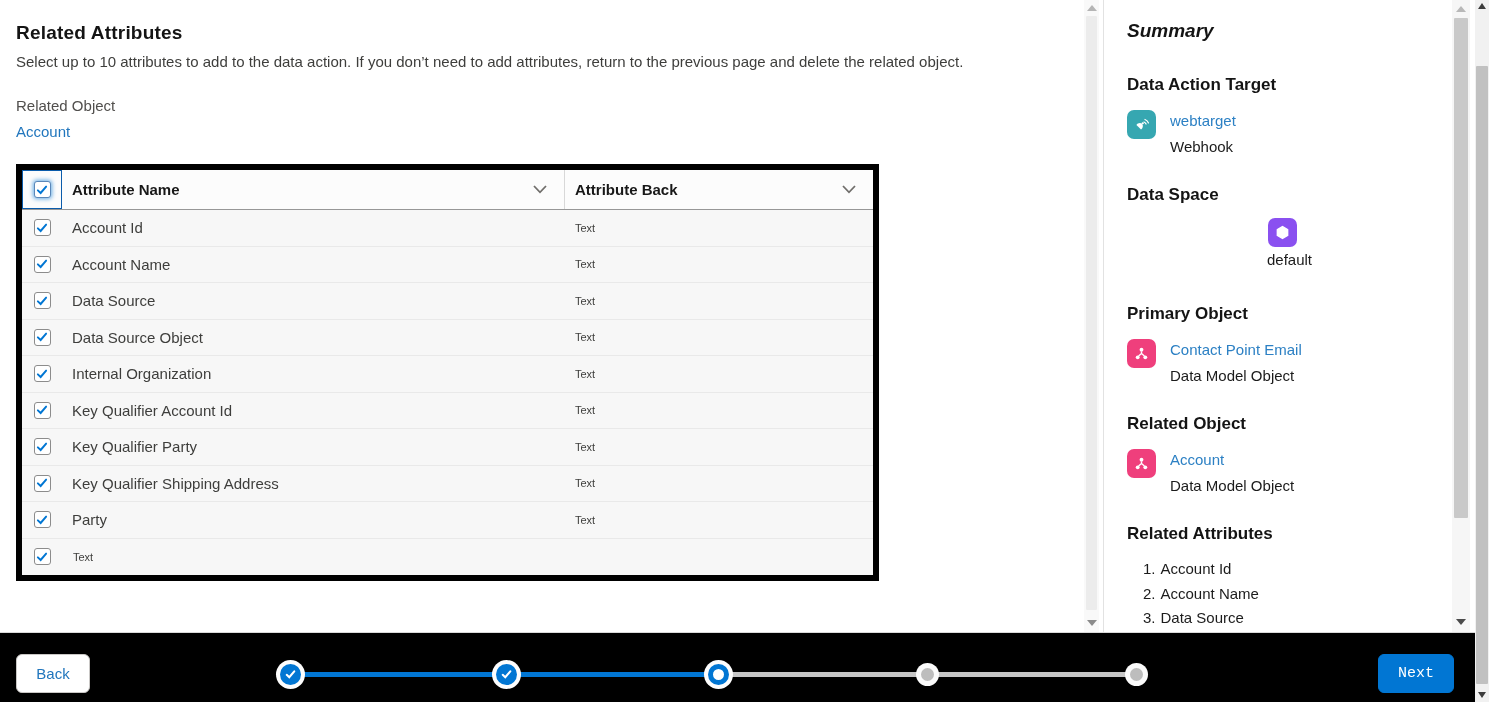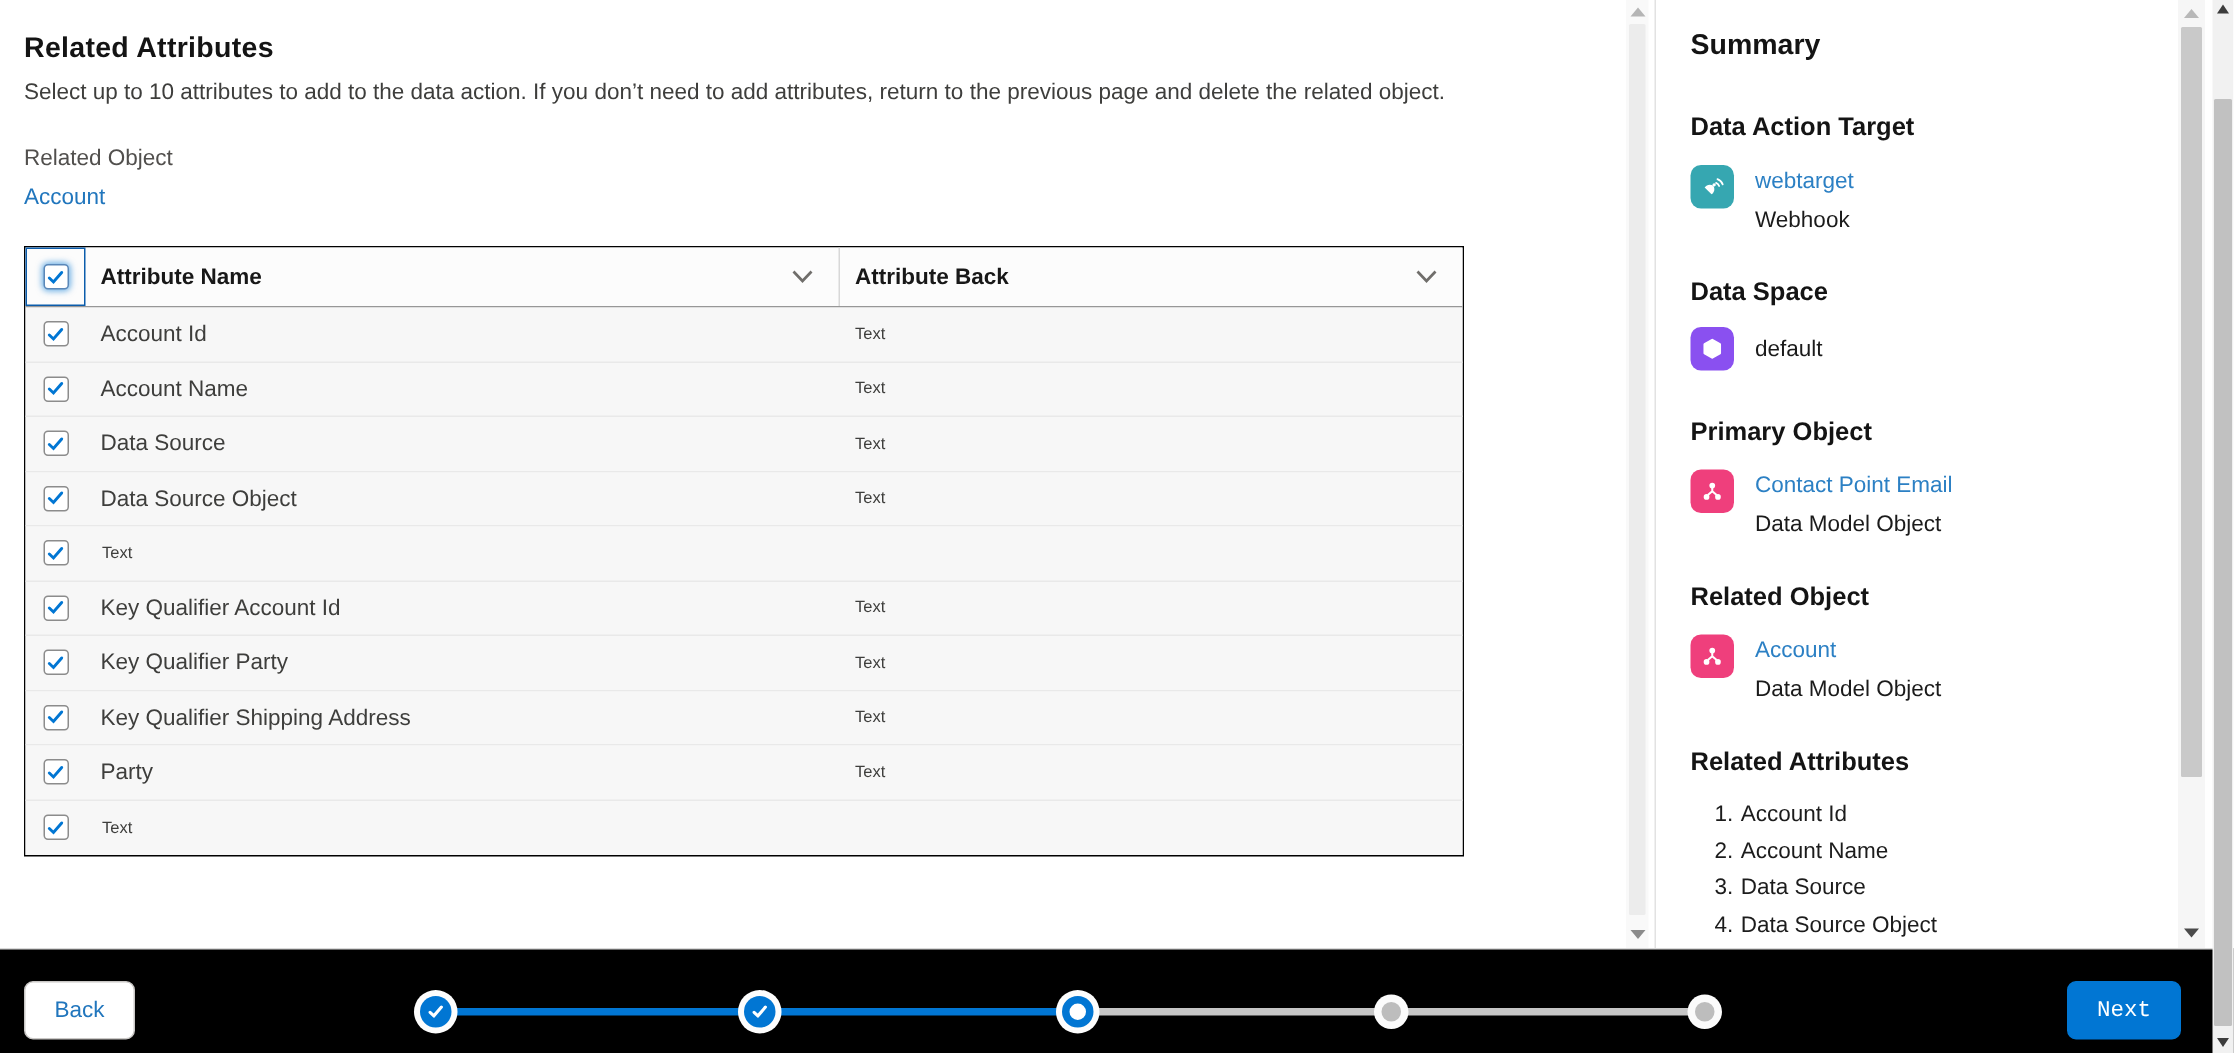--- a/index.html
+++ b/index.html
@@ -6,21 +6,21 @@
   html,body { width:1489px; height:702px; overflow:hidden; }
   body { font-family:"Liberation Sans", sans-serif; background:#fff; position:relative; color:#3e3e3c; }
 
   
   .main { position:absolute; left:0; top:0; width:1084px; height:632px; background:#fff; padding:22px 0 0 16px; }
   .page-title { font-size:19px; font-weight:bold; color:#141414; margin-bottom:9px; letter-spacing:.2px; }
   .page-desc { font-size:15px; color:#3e3e3c; margin-bottom:27px; }
   .ro-label { font-size:15px; color:#514f4d; margin-bottom:9px; }
   .ro-link { font-size:15px; color:#2176bd; margin-bottom:24px; display:inline-block; cursor:pointer; }
 
-  .attr-table { width:960px; border:1px solid #000000; background:#f7f7f7; }
+  .attr-table { width:863px; border:6px solid #000000; background:#f7f7f7; }
   .thead { display:flex; height:40px; background:#fcfcfc; border-bottom:1px solid #979797; }
   .th-check { width:40px; display:flex; align-items:center; justify-content:center; border:1px solid #0b5cab; }
   .th { display:flex; align-items:center; justify-content:space-between; font-weight:bold; font-size:15px; color:#181818; padding:0 14px 0 10px; }
   .th-name { width:502px; }
   .th-type { flex:1; border-left:1px solid #d8d8d8; }
   .chev { flex:none; cursor:pointer; display:inline-flex; padding:3px; }
 
   .trow { display:flex; height:36.5px; background:#f7f7f7; border-bottom:1px solid #e9e9e9; align-items:center; }
   .trow:last-child { border-bottom:none; }
   .cell-check { width:40px; display:flex; justify-content:center; }
@@ -47,24 +47,24 @@
   .side-sb .arr-up { top:6px; border-bottom-color:#b8b8b8; }
   .side-sb .arr-down { bottom:7px; border-top-color:#4a4a4a; }
 
   .page-sb { left:1475px; width:14px; height:702px; background:#f1f1f1; }
   .page-sb .sb-thumb { top:66px; height:618px; background:#c1c1c1; left:1px; right:1px; }
   .page-sb .arr-up { top:3px; border-left-width:4.5px; border-right-width:4.5px; border-bottom:6px solid #3c3c3c; }
   .page-sb .arr-down { bottom:4px; border-left-width:4.5px; border-right-width:4.5px; border-top:6px solid #3c3c3c; }
 
   
   .sidebar { position:absolute; left:1103px; top:0; width:349px; height:632px; background:#fff; border-left:1px solid #e2e2e2; padding:20px 0 0 23px; overflow:hidden; }
-  .summary-title { font-size:19px; font-weight:bold; color:#141414; margin-bottom:33px; }
+  .summary-title { font-size:19px; font-weight:bold; color:#141414; margin-bottom:33px;font-style:italic; }
   .section-heading { font-size:17px; font-weight:bold; color:#141414; margin-bottom:13px; }
   .obj-item { display:flex; margin-bottom:25px; }
-  .obj-item.single { align-items:center; margin-bottom:31px; }
+  .obj-item.single { align-items:center; margin-bottom:31px;flex-direction:column; }
   .obj-icon { width:29px; height:29px; border-radius:7px; display:flex; align-items:center; justify-content:center; margin-right:14px; flex:none; margin-top:2px; }
   .obj-item.single .obj-icon { margin-top:0; }
   .obj-texts { line-height:26px; font-size:15px; }
   .obj-link { color:#2c80c4; cursor:pointer; }
   .obj-sub { color:#1b1b1b; }
   .ra-list { list-style:none; margin-top:2px; padding-left:16px; }
   .ra-list li { font-size:15px; color:#1c1c1c; line-height:24.5px; }
   .ra-num { margin-right:5px; }
 
   
@@ -167,20 +167,21 @@
         </div>
 
         <div class="trow">
           <div class="cell-check">
             <span class="checkbox">
               <svg width="12" height="12" viewBox="0 0 16 16">
                 <path d="M2.5 8.5 L6.2 12 L13.5 3.5" stroke="#0176D3" stroke-width="2.6" fill="none" stroke-linecap="round"></path>
               </svg>
             </span>
           </div>
+          <div class="cell-name">Internal Organization</div>
           <div class="cell-type">Text</div>
         </div>
 
         <div class="trow">
           <div class="cell-check">
             <span class="checkbox">
               <svg width="12" height="12" viewBox="0 0 16 16">
                 <path d="M2.5 8.5 L6.2 12 L13.5 3.5" stroke="#0176D3" stroke-width="2.6" fill="none" stroke-linecap="round"></path>
               </svg>
             </span>

